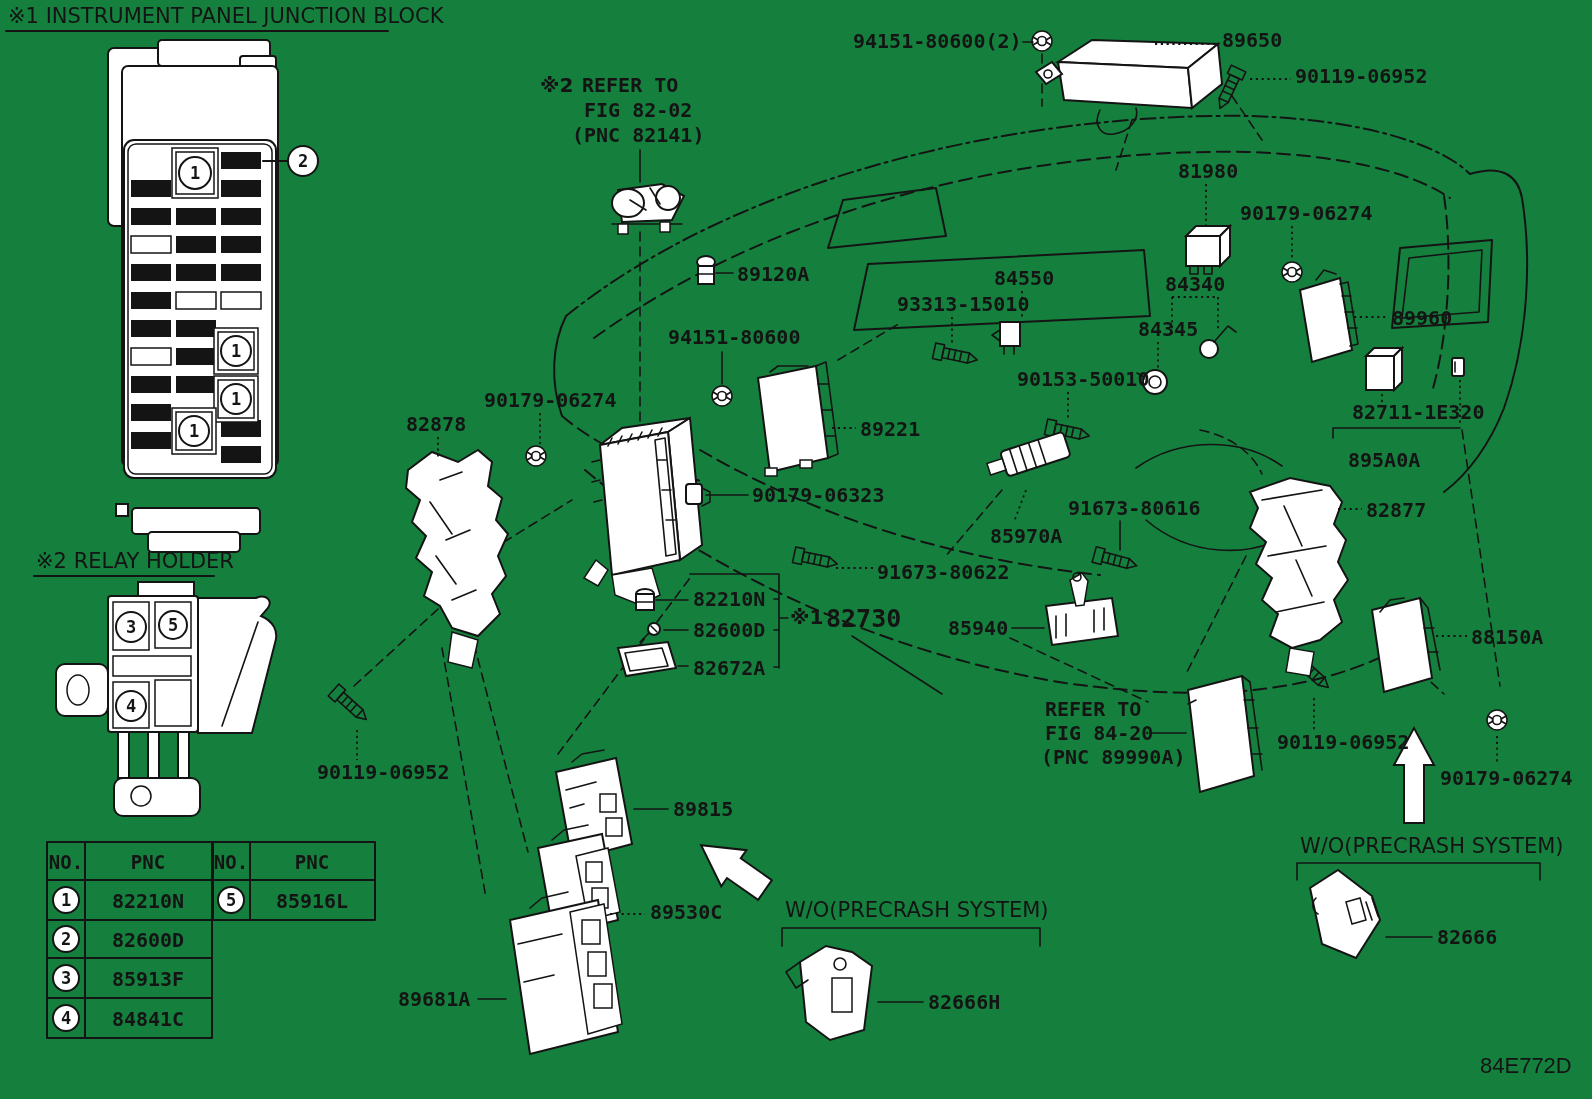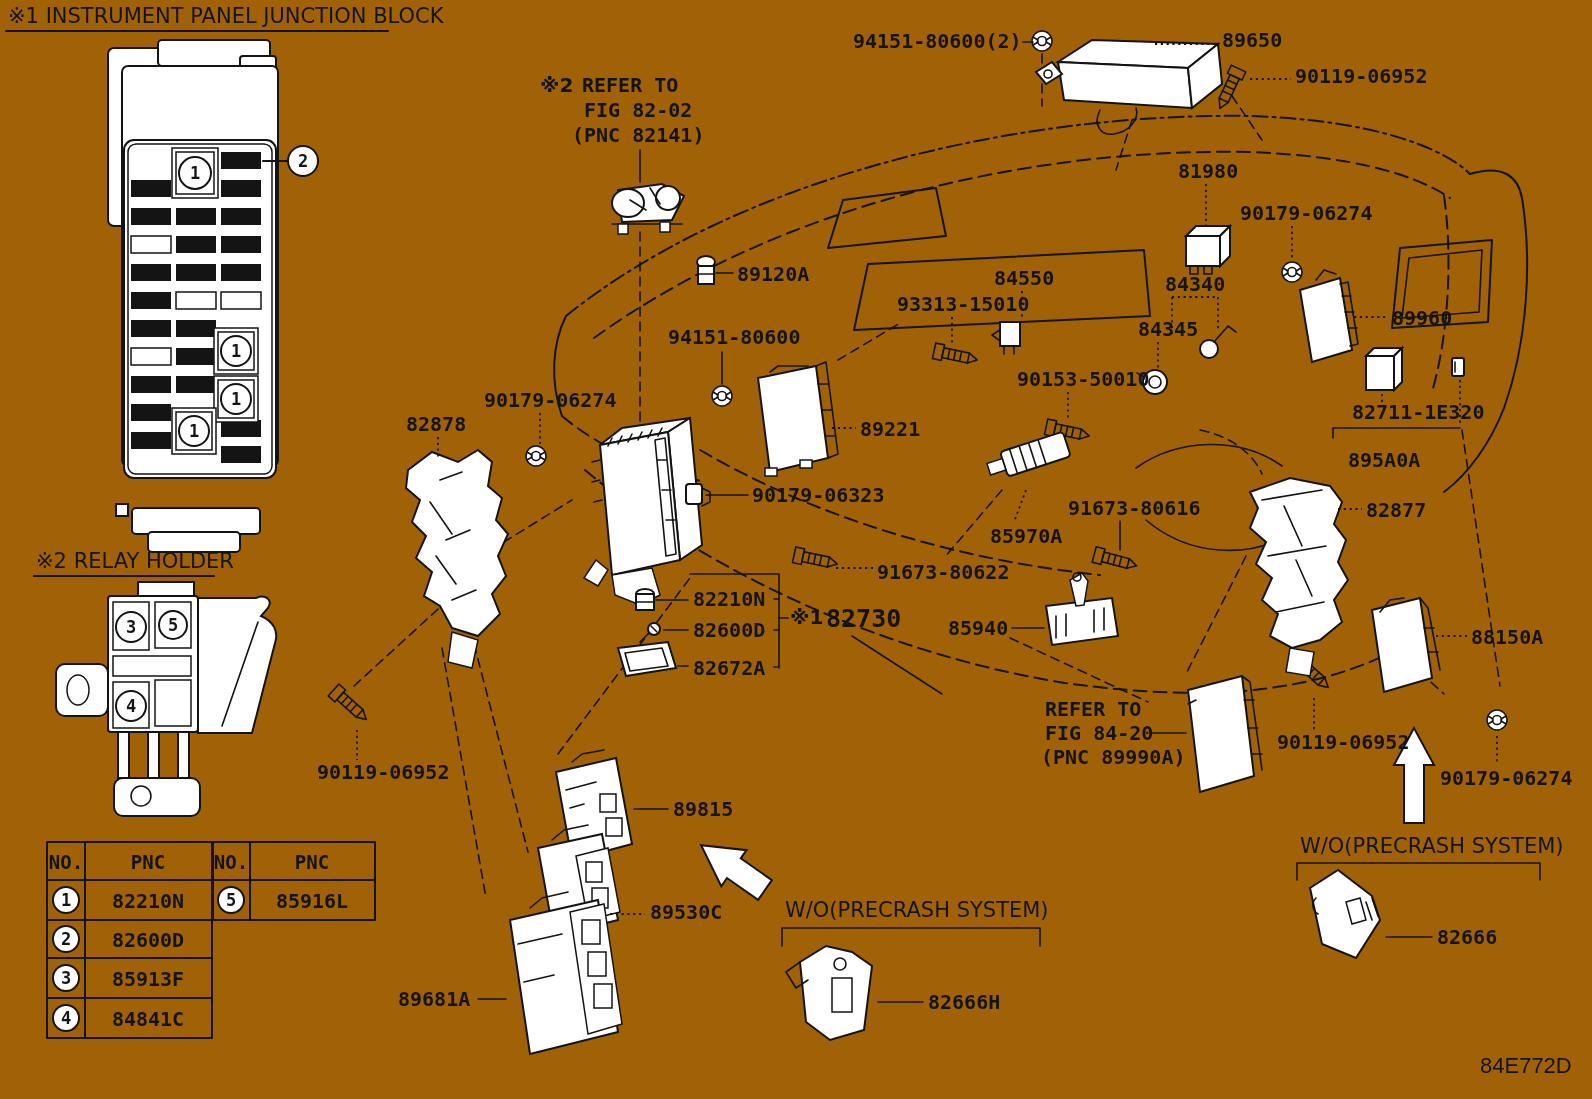--- a/index.html
+++ b/index.html
@@ -1,16 +1,16 @@
 <!DOCTYPE html>
 <html><head>
 <meta charset="utf-8">
 <style>
   html,body{margin:0;padding:0;background:#e8e8e8;}
-  .canvas{position:relative;width:1592px;height:1099px;background:#a16207;overflow:hidden;}
+  .canvas{position:relative;width:1592px;height:1099px;background:#15803d;overflow:hidden;}
   svg{position:absolute;left:0;top:0;}
   
   .s  {stroke:#141414;stroke-width:2;fill:none;stroke-linecap:round;stroke-linejoin:round;}
   .s1 {stroke:#141414;stroke-width:1.6;fill:none;stroke-linecap:round;stroke-linejoin:round;}
   .dsh{stroke-dasharray:13 7;}
   .dw {stroke-dasharray:9 6;}
   .ddot{stroke-dasharray:15 5 3 5;}
   .dot{stroke:#141414;stroke-width:1.8;fill:none;stroke-dasharray:2.2 3.6;}
   .f  {fill:#141414;stroke:none;}
   .w  {fill:#ffffff;stroke:#141414;stroke-width:2;}

